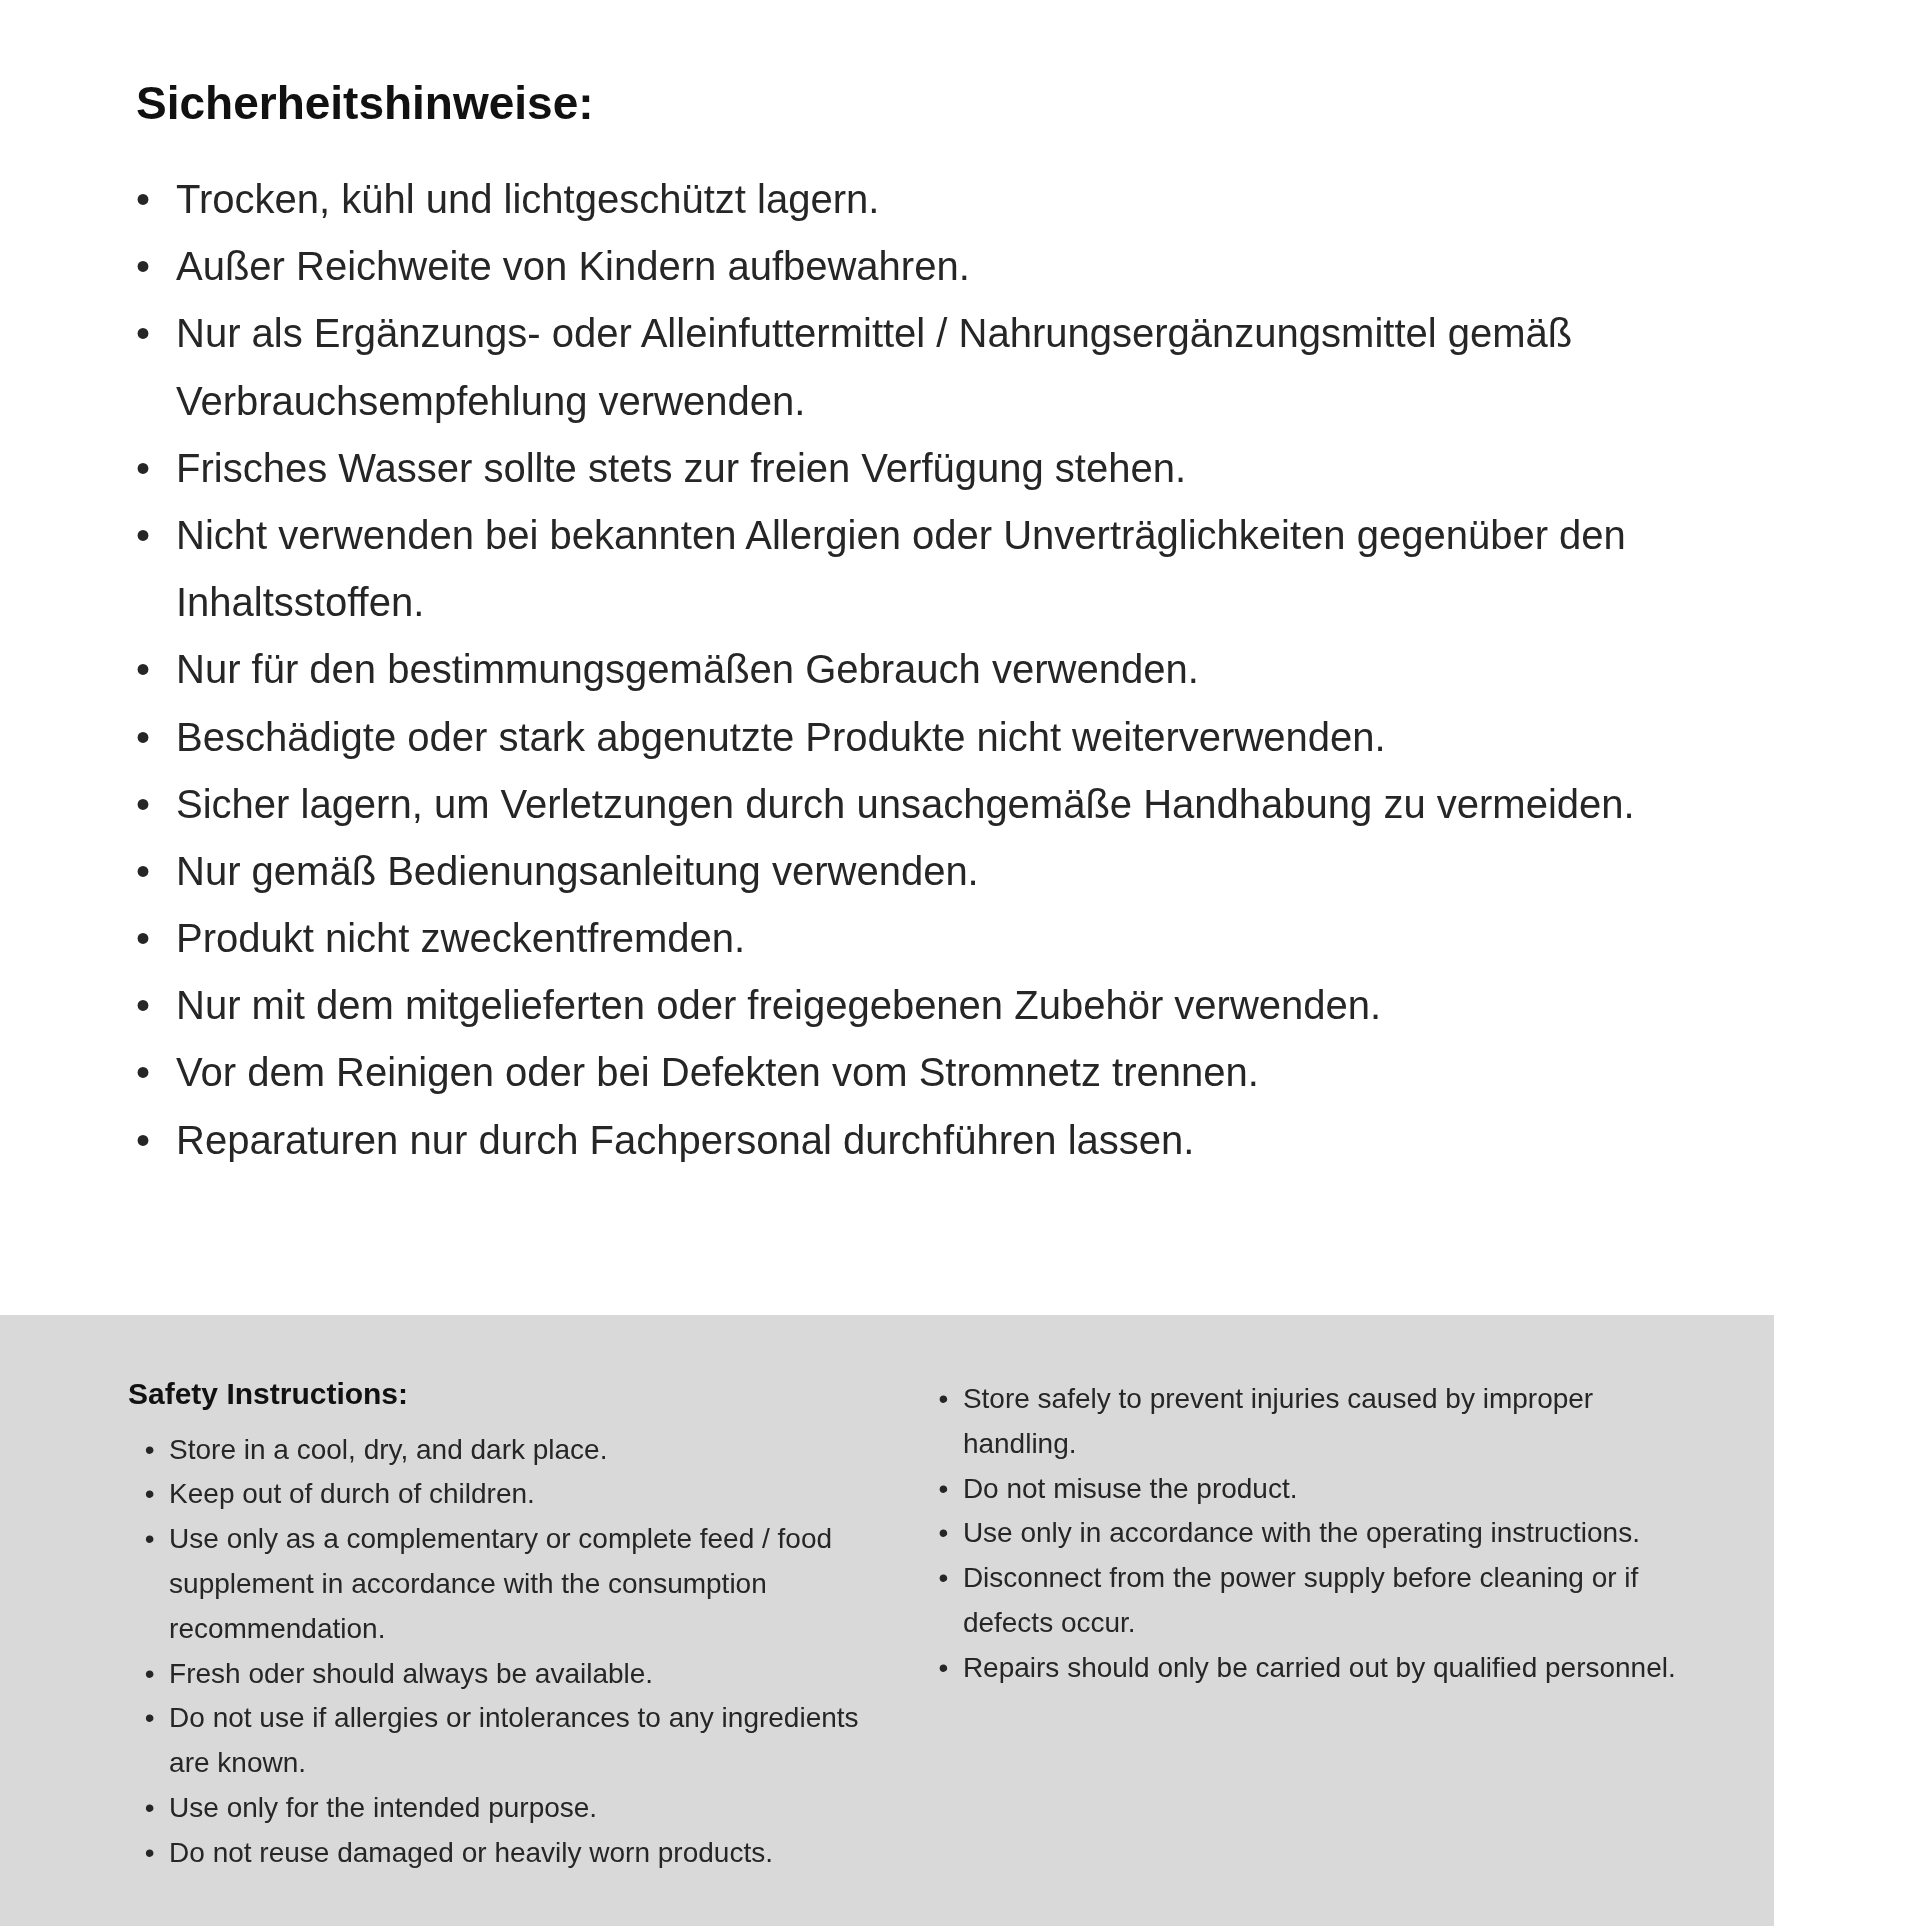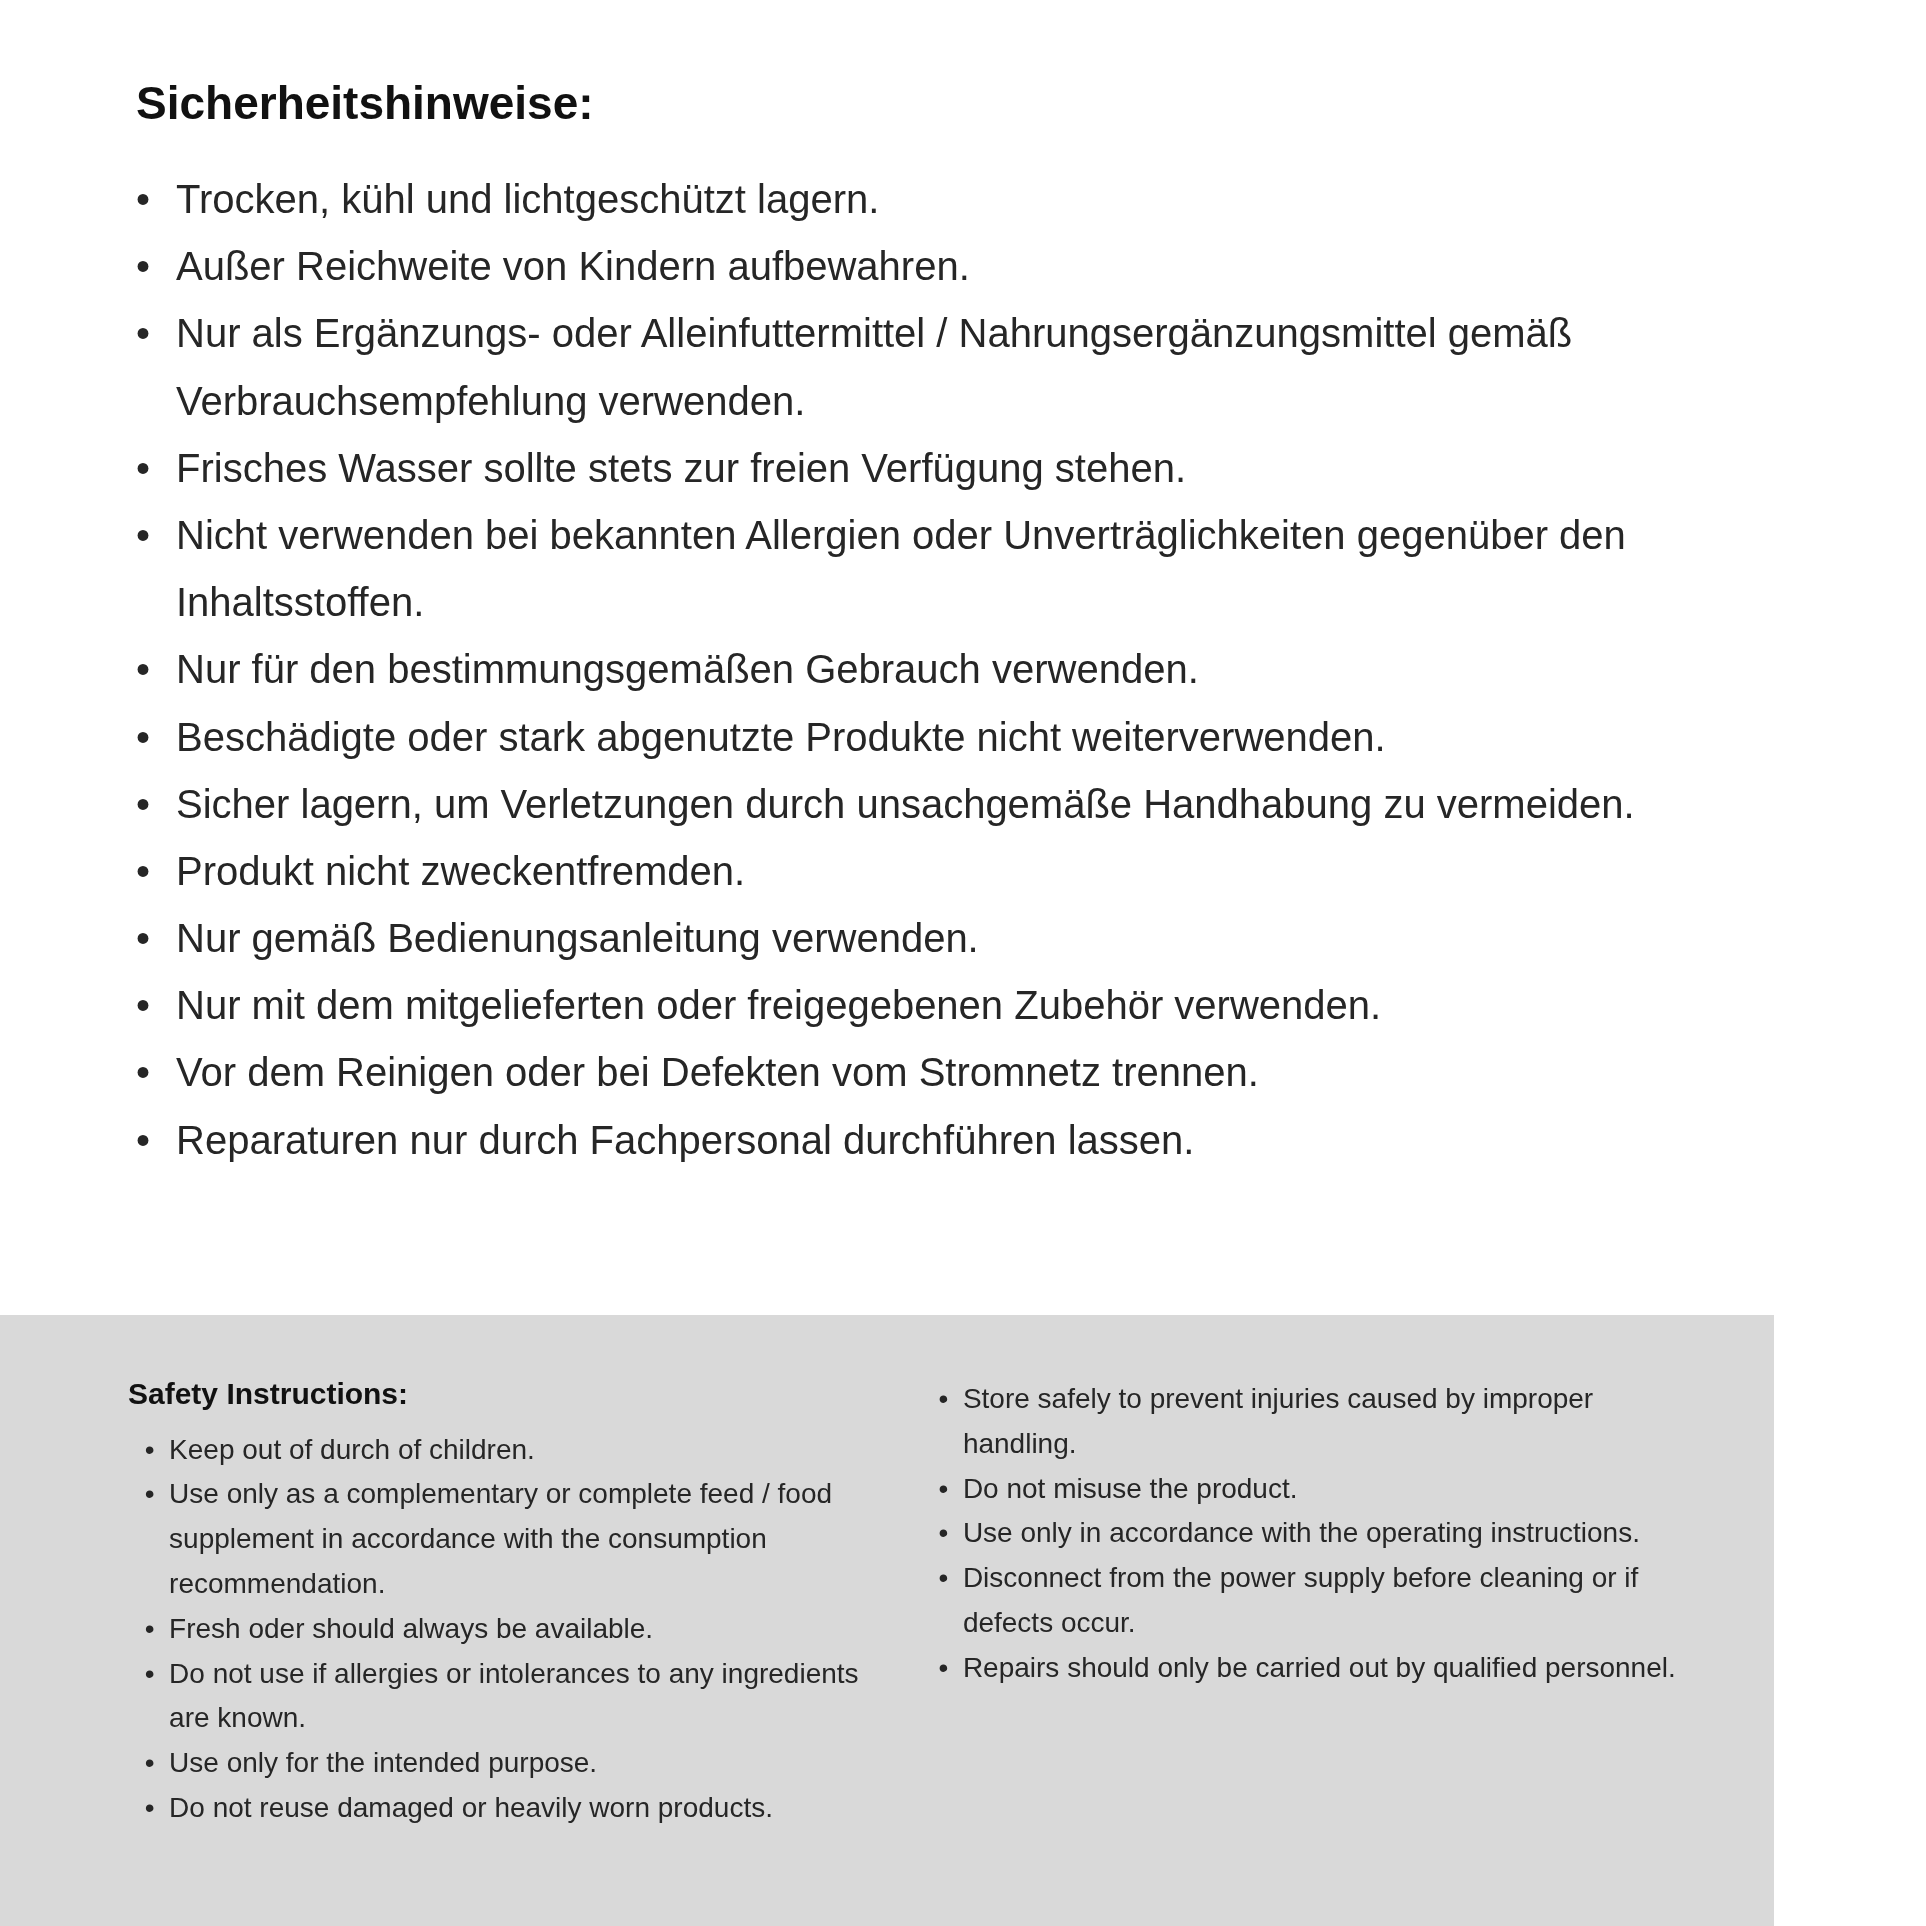--- a/index.html
+++ b/index.html
@@ -85,32 +85,33 @@
     <h1 class="german-title">Sicherheitshinweise:</h1>
     <ul class="bullet-list de-list">
         <li>Trocken, kühl und lichtgeschützt lagern.</li>
         <li>Außer Reichweite von Kindern aufbewahren.</li>
         <li>Nur als Ergänzungs- oder Alleinfuttermittel / Nahrungsergänzungsmittel gemäß Verbrauchsempfehlung verwenden.</li>
         <li>Frisches Wasser sollte stets zur freien Verfügung stehen.</li>
         <li>Nicht verwenden bei bekannten Allergien oder Unverträglichkeiten gegenüber den Inhaltsstoffen.</li>
         <li>Nur für den bestimmungsgemäßen Gebrauch verwenden.</li>
         <li>Beschädigte oder stark abgenutzte Produkte nicht weiterverwenden.</li>
         <li>Sicher lagern, um Verletzungen durch unsachgemäße Handhabung zu vermeiden.</li>
+        <li>Nur gemäß Bedienungsanleitung verwenden.</li>
         <li>Produkt nicht zweckentfremden.</li>
-        <li>Nur gemäß Bedienungsanleitung verwenden.</li>
         <li>Nur mit dem mitgelieferten oder freigegebenen Zubehör verwenden.</li>
         <li>Vor dem Reinigen oder bei Defekten vom Stromnetz trennen.</li>
         <li>Reparaturen nur durch Fachpersonal durchführen lassen.</li>
       </ul>
   </section>
 
   <section class="english-section">
     <div class="col-left">
       <h2 class="english-title">Safety Instructions:</h2>
       <ul class="bullet-list en-list">
+          <li>Store in a cool, dry, and dark place.</li>
           <li>Keep out of durch of children.</li>
           <li>Use only as a complementary or complete feed / food supplement in accordance with the consumption recommendation.</li>
           <li>Fresh oder should always be available.</li>
           <li>Do not use if allergies or intolerances to any ingredients are known.</li>
           <li>Use only for the intended purpose.</li>
           <li>Do not reuse damaged or heavily worn products.</li>
         </ul>
     </div>
     <div class="col-right">
       <ul class="bullet-list en-list">

